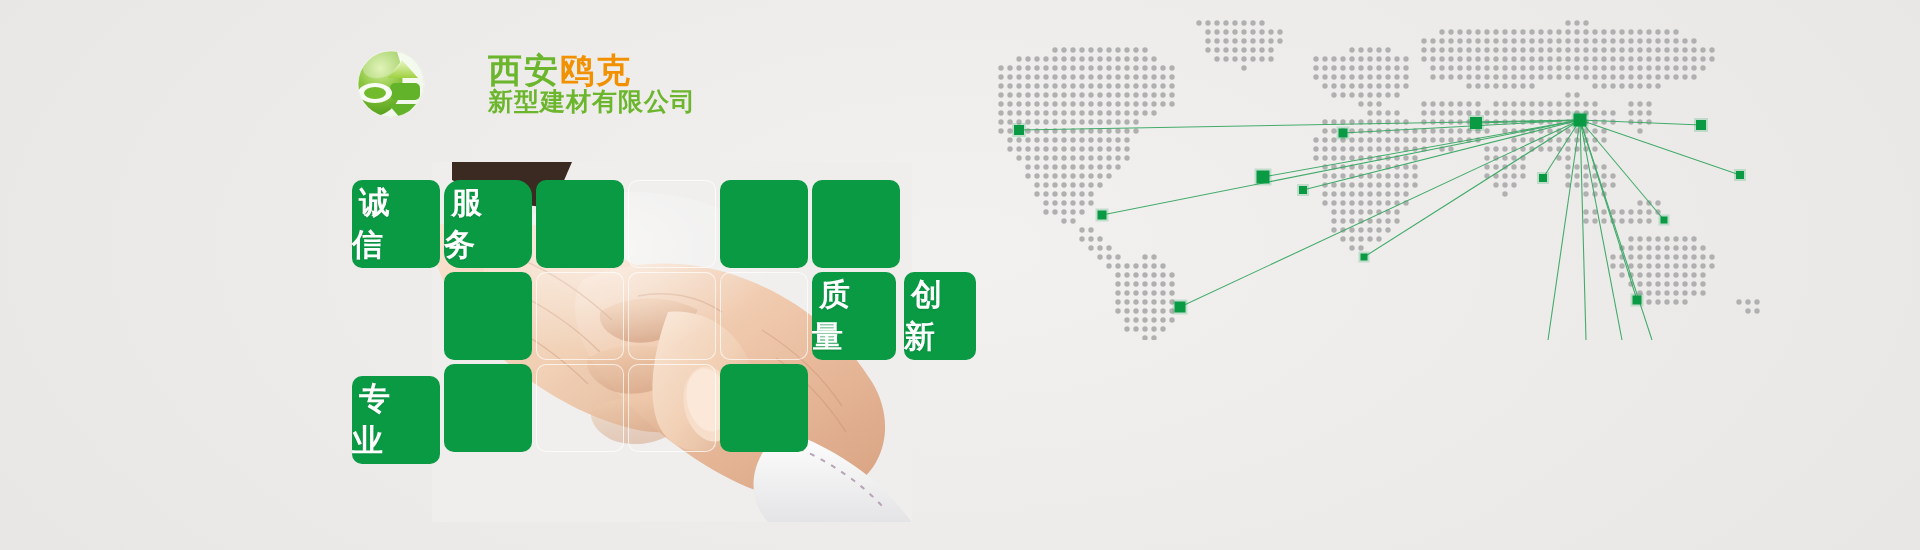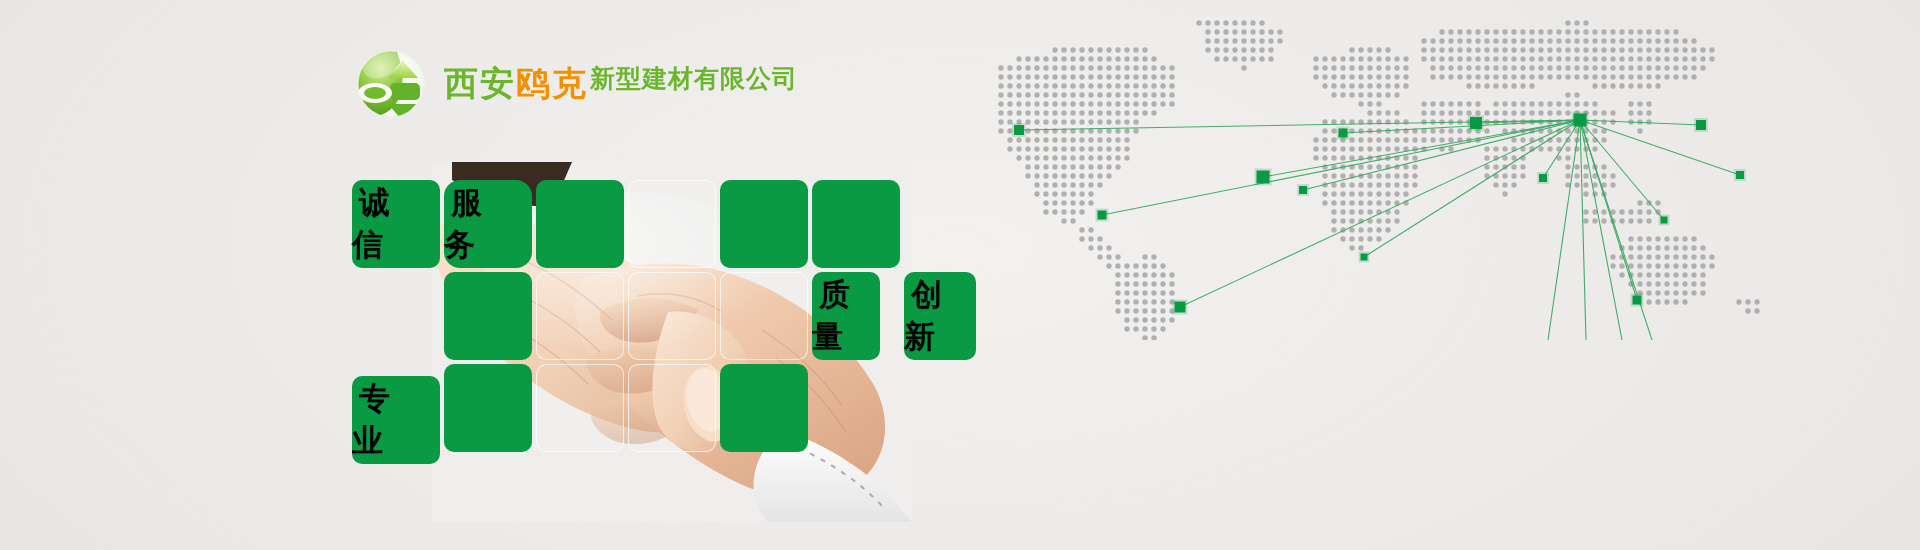--- a/index.html
+++ b/index.html
@@ -10,21 +10,21 @@
   }
   #banner{
     position:relative;width:1920px;height:550px;
     background:radial-gradient(ellipse 1400px 700px at 50% 45%, #f2f1f0 0%, #eceae9 55%, #e6e4e3 100%);
     overflow:hidden;
   }
 
   
   #logo-block{position:absolute;left:352px;top:44px;display:flex;align-items:center;gap:14px;}
   #logo-mark{width:78px;height:78px;flex:0 0 78px;position:relative;}
-  #logo-text{display:flex;flex-direction:row;gap:2px;line-height:1;}
+  #logo-text{display:flex;flex-direction:column;gap:2px;line-height:1;margin-left:44px;}
   .logo-line1{font-size:34px;font-weight:700;letter-spacing:2px;white-space:nowrap;}
   .logo-line1 .city{color:#6cb62d;}
   .logo-line1 .brand{color:#f29100;}
   .logo-line2{font-size:25px;font-weight:700;color:#6cb62d;letter-spacing:1px;white-space:nowrap;}
 
   
   #map-wrap{position:absolute;left:880px;top:10px;width:900px;height:330px;}
   #map-wrap svg{display:block;width:100%;height:100%;}
 
   
@@ -34,21 +34,21 @@
     overflow:hidden;border-radius:2px;
   }
   #photo svg{display:block;width:100%;height:100%;}
   .tile{
     position:absolute;border-radius:10px;box-sizing:border-box;
   }
   .tile.filled{background:#0a9a44;}
   .tile.glass{background:rgba(255,255,255,0.07);border:1px solid rgba(255,255,255,0.70);}
   .tile-label{
     position:absolute;inset:0;display:flex;align-items:center;justify-content:center;
-    color:#000000;font-size:31px;font-weight:700;letter-spacing:7px;text-indent:7px;
+    color:#ffffff;font-size:31px;font-weight:700;letter-spacing:7px;text-indent:7px;
     text-shadow:0 1px 2px rgba(0,0,0,0.10);
   }
 
   
   #tagline{
     position:absolute;left:1040px;top:438px;white-space:nowrap;
     font-size:36px;font-weight:700;color:#4d4d4d;letter-spacing:1px;
   }
   #tagline .num{color:#0a9a44;}
   #tagline .rest{color:#4d4d4d;}
@@ -1282,21 +1282,21 @@
           <span class="tile-label">服 务</span>
         </div>
         <div class="tile filled" style="left: 184px; top: 0px; width: 88px; height: 88px;"></div>
         <div class="tile glass" style="left: 276px; top: 0px; width: 88px; height: 88px;"></div>
         <div class="tile filled" style="left: 368px; top: 0px; width: 88px; height: 88px;"></div>
         <div class="tile filled" style="left: 460px; top: 0px; width: 88px; height: 88px;"></div>
         <div class="tile filled" style="left: 92px; top: 92px; width: 88px; height: 88px;"></div>
         <div class="tile glass" style="left: 184px; top: 92px; width: 88px; height: 88px;"></div>
         <div class="tile glass" style="left: 276px; top: 92px; width: 88px; height: 88px;"></div>
         <div class="tile glass" style="left: 368px; top: 92px; width: 88px; height: 88px;"></div>
-        <div class="tile filled" style="left: 460px; top: 92px; width: 68px; height: 88px;">
+        <div class="tile filled" style="left: 460px; top: 92px; width: 84px; height: 88px;">
           <span class="tile-label">质 量</span>
         </div>
         <div class="tile filled" style="left: 552px; top: 92px; width: 72px; height: 88px;">
           <span class="tile-label">创 新</span>
         </div>
         <div class="tile filled" style="left: 0px; top: 196px; width: 88px; height: 88px;">
           <span class="tile-label">专 业</span>
         </div>
         <div class="tile filled" style="left: 92px; top: 184px; width: 88px; height: 88px;"></div>
         <div class="tile glass" style="left: 184px; top: 184px; width: 88px; height: 88px;"></div>

